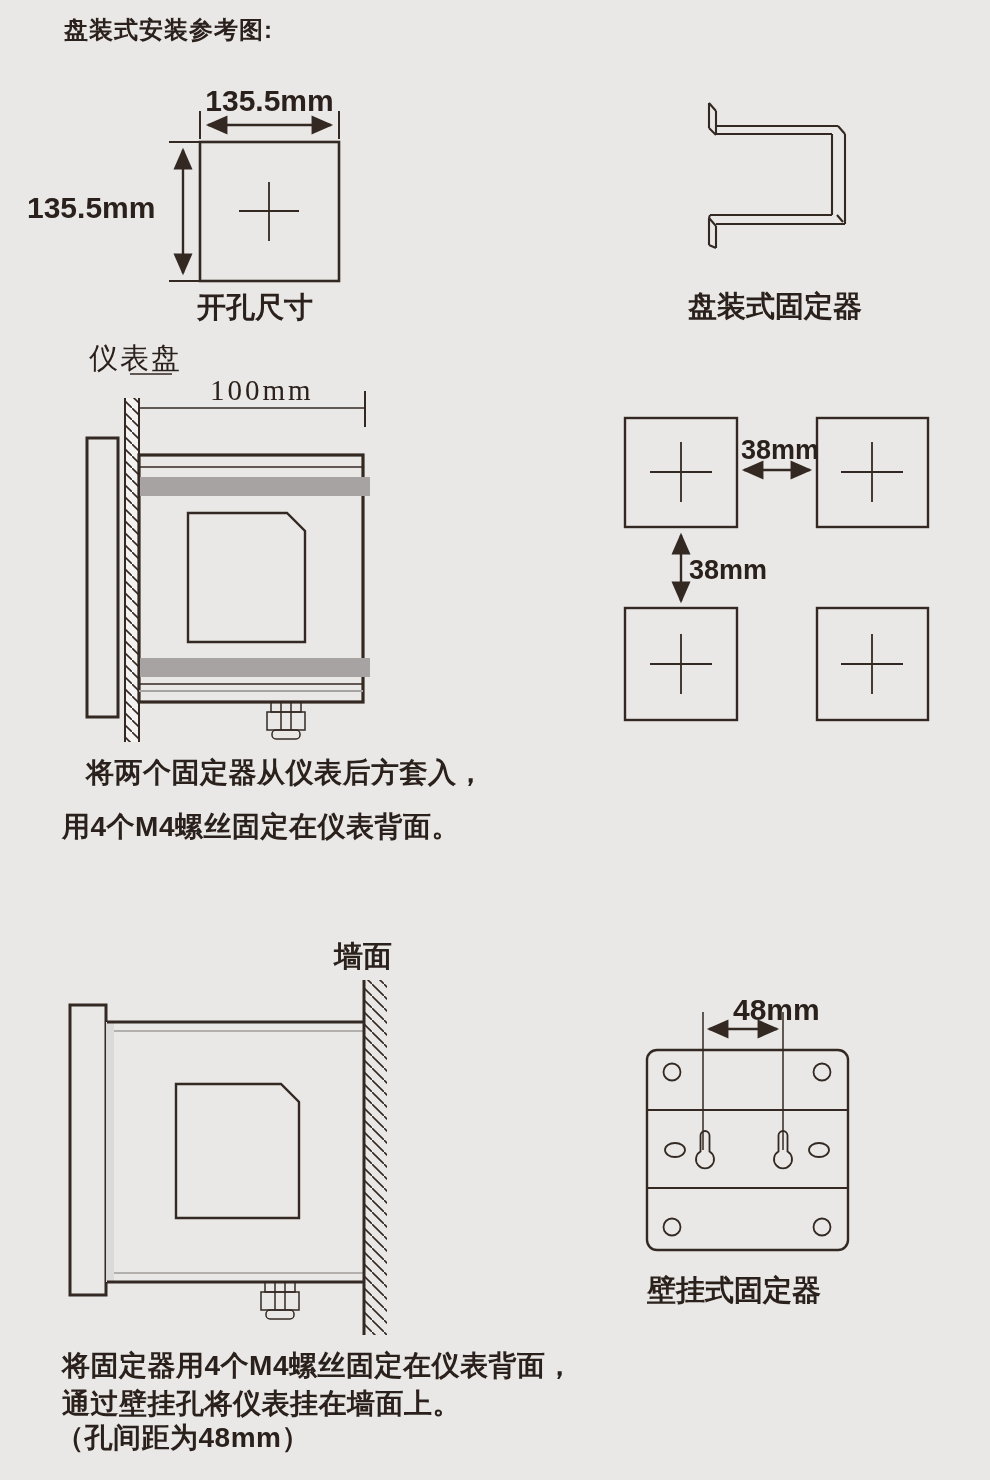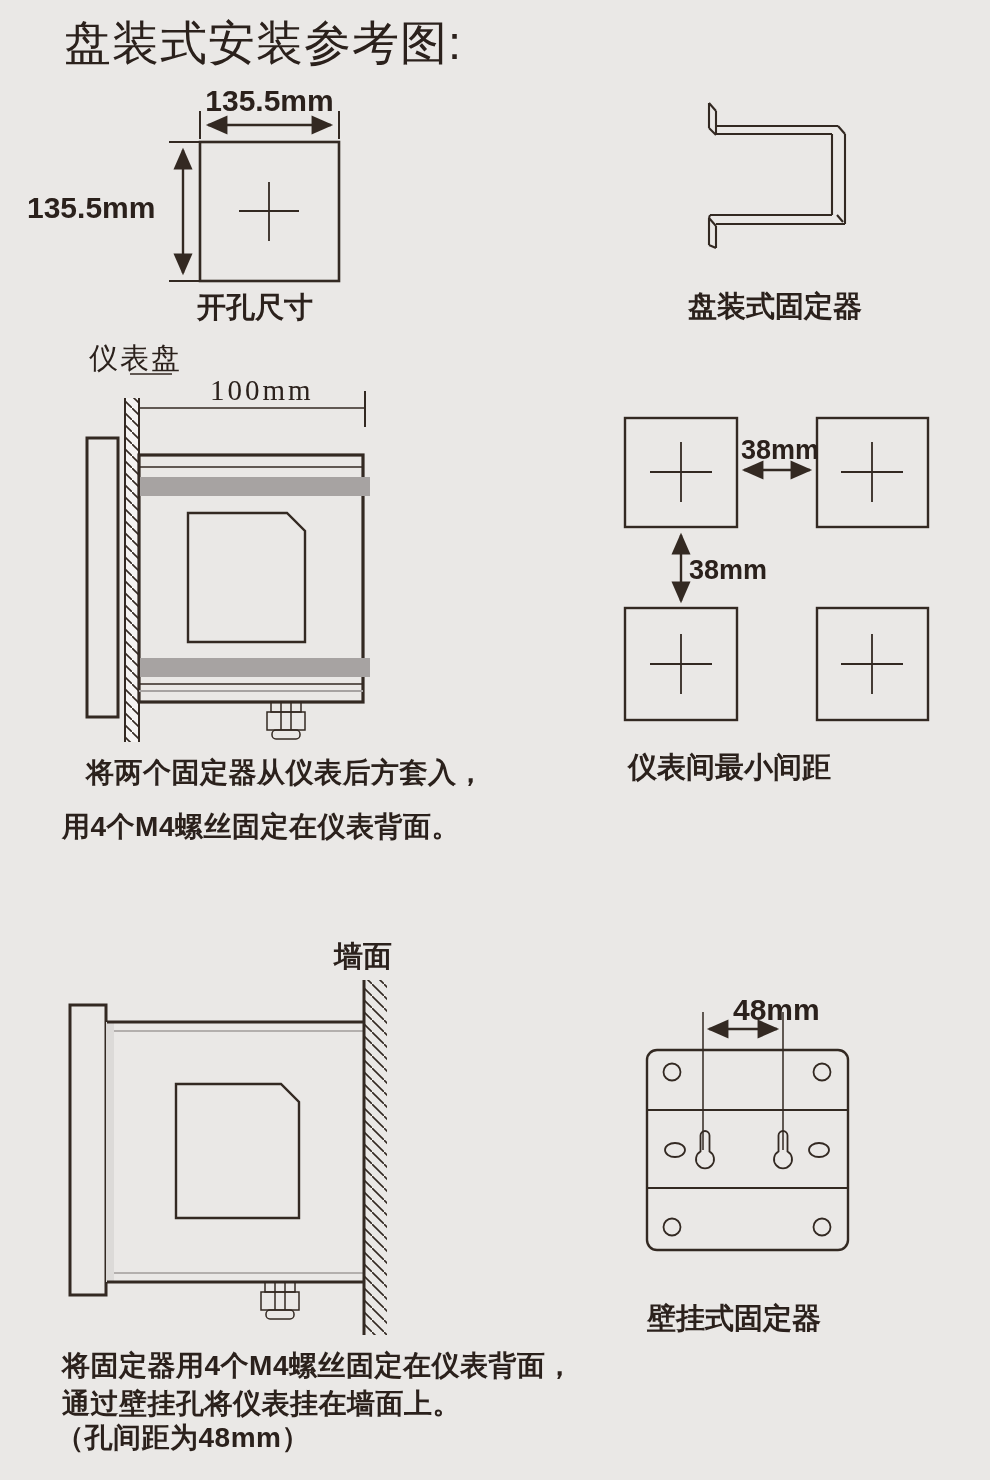--- a/index.html
+++ b/index.html
@@ -6,21 +6,21 @@
   #page{
     position:relative;
     width:990px;height:1480px;
     background:#eae8e6;
     overflow:hidden;
     font-family:"Liberation Sans", sans-serif;
     color:#2b211c;
   }
   #art{position:absolute;left:0;top:0;}
   .lbl{position:absolute;white-space:nowrap;line-height:1.15;}
-  .title{font-size:47px;font-weight:400;letter-spacing:1px;}
+  .title{font-size:24px;font-weight:700;letter-spacing:1px;}
   .caption{font-size:29px;font-weight:700;text-align:left;}
   .dim{font-size:30px;font-weight:600;}
   .dim-sm{font-size:27px;font-weight:600;}
   .serif{font-family:"Liberation Serif", serif;font-weight:400;font-size:29px;letter-spacing:2px;}
   .note{font-size:28px;font-weight:700;letter-spacing:0.5px;}
   .center{text-align:center;}
 </style>
 </head>
 <body>
 
@@ -150,32 +150,31 @@
   <div class="lbl caption" style="left:688px;top:290px;width:175px;">盘装式固定器</div>
 
   <div class="lbl serif" style="left:89px;top:342px;">仪表盘</div>
 
   <div class="lbl serif" style="left:210px;top:374px;letter-spacing:3px;">100mm</div>
 
   <div class="lbl dim-sm" style="left:741px;top:435px;">38mm</div>
 
   <div class="lbl dim-sm" style="left:689px;top:555px;">38mm</div>
 
-  <div class="lbl caption" style="left:628px;top:751px;width:295px;">仪表间最小间距</div>
 
   <div class="lbl note" style="left:62px;top:757px;margin-left:24px;">将两个固定器从仪表后方套入，</div>
 
   <div class="lbl note" style="left:62px;top:799px;margin-top:12px;">用4个M4螺丝固定在仪表背面。</div>
 
 
   <div class="lbl" style="left:334px;top:940px;font-size:29px;font-weight:700;">墙面</div>
 
   <div class="lbl dim" style="left:701px;top:993px;margin-left:32px;">48mm</div>
 
-  <div class="lbl caption" style="left:647px;top:1274px;width:201px;margin-top:28px;">壁挂式固定器</div>
+  <div class="lbl caption" style="left:647px;top:1274px;width:201px;">壁挂式固定器</div>
 
   <div class="lbl note" style="left:62px;top:1350px;">将固定器用4个M4螺丝固定在仪表背面，</div>
 
   <div class="lbl note" style="left:62px;top:1388px;">通过壁挂孔将仪表挂在墙面上。</div>
 
   <div class="lbl note" style="left:56px;top:1422px;">（孔间距为48mm）</div>
 
 </div>
 
 </body></html>

